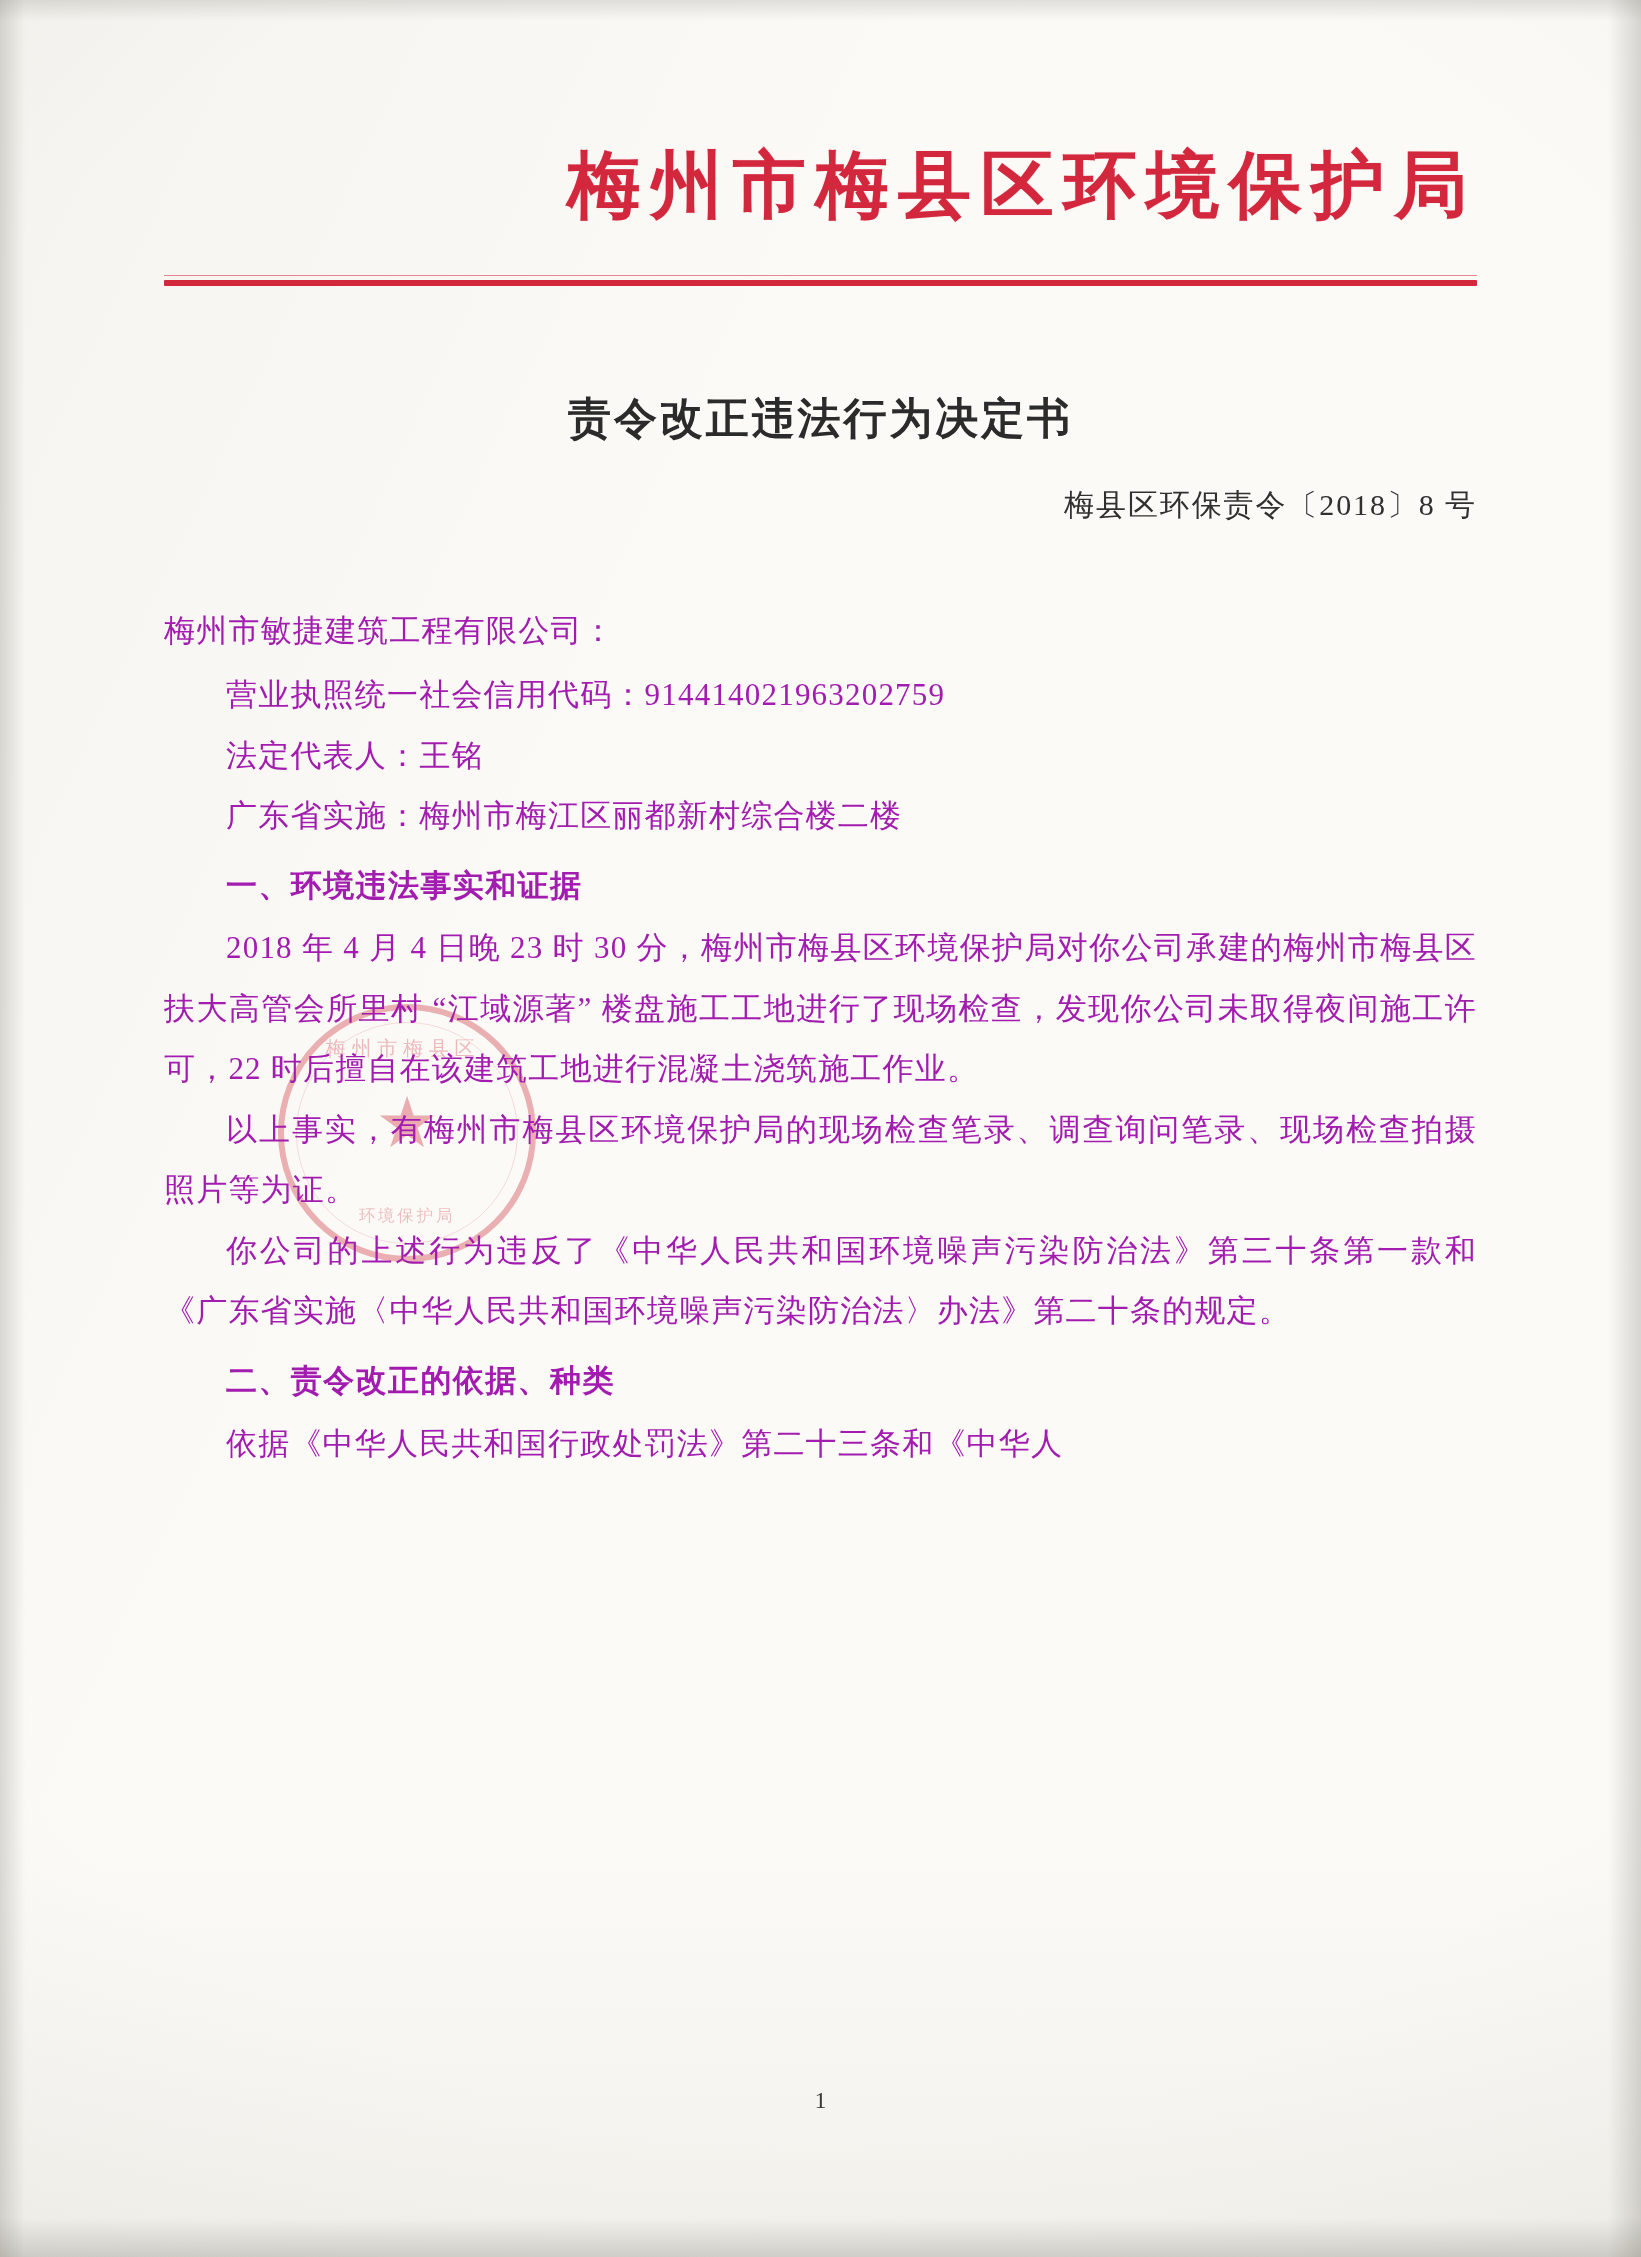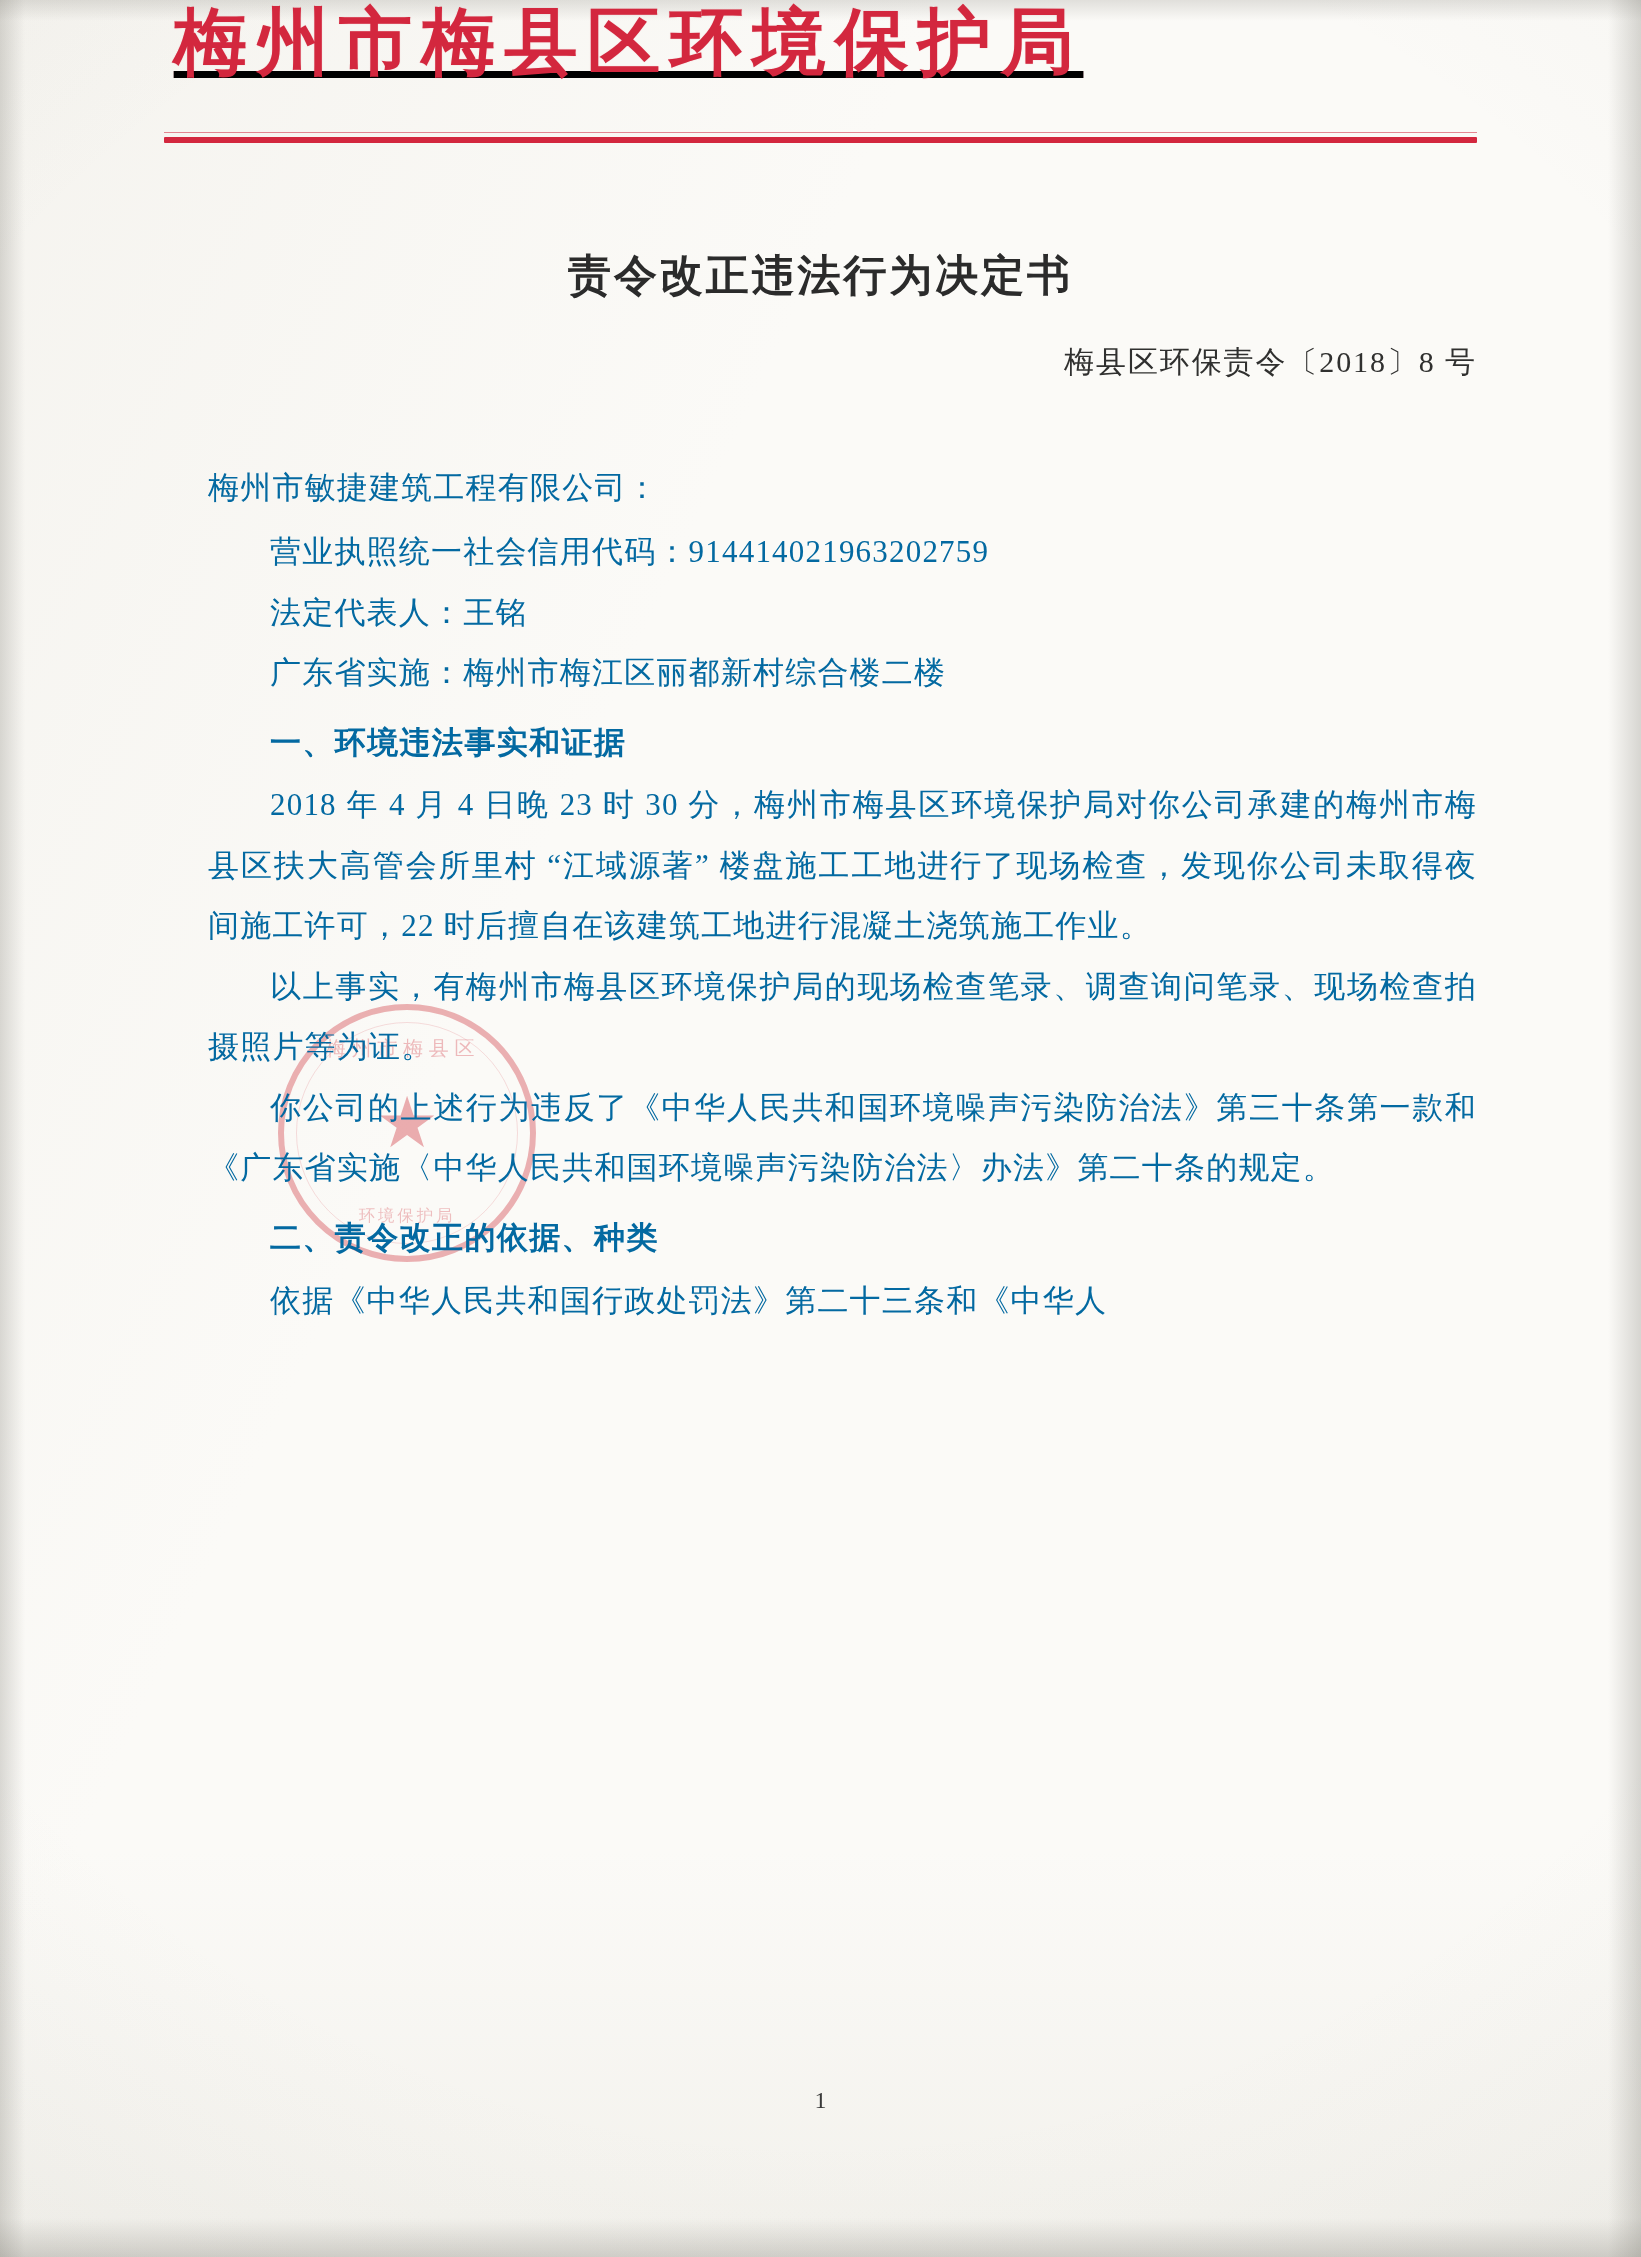--- a/index.html
+++ b/index.html
@@ -59,22 +59,22 @@
   }
 
   .content {
     position: relative;
     z-index: 3;
     padding: 0 164px;
   }
 
   
   .masthead {
-    text-align: left;
-    text-decoration: underline;
+    padding-top: 143px;
+    text-align: right;
   }
   .org-title {
     font-family: "Liberation Serif", "DejaVu Serif", serif;
     font-weight: bold;
     font-size: 73px;
     letter-spacing: 9.7px;
     color: #d3273e;
     line-height: 1.18;
     text-indent: 9.7px;
     white-space: nowrap;
@@ -112,23 +112,22 @@
     font-size: 30px;
     letter-spacing: 1.9px;
     color: #30302f;
   }
 
   
   .body-block {
     margin-top: 75px;
     font-size: 31px;
     line-height: 1.95;
-    color: #0369a1;
+    color: #a21caf;
     letter-spacing: 1.2px;
-    margin-left: 44px;
   }
   .p-flush { text-indent: 0; margin: 0 0 3.9px 0; }
   .p-indent { text-indent: 2em; margin: 0; }
   .section-head {
     text-indent: 2em;
     font-weight: bold;
     margin: 9.7px 0 1.9px 0;
     letter-spacing: 1.4px;
   }
   .justified {

